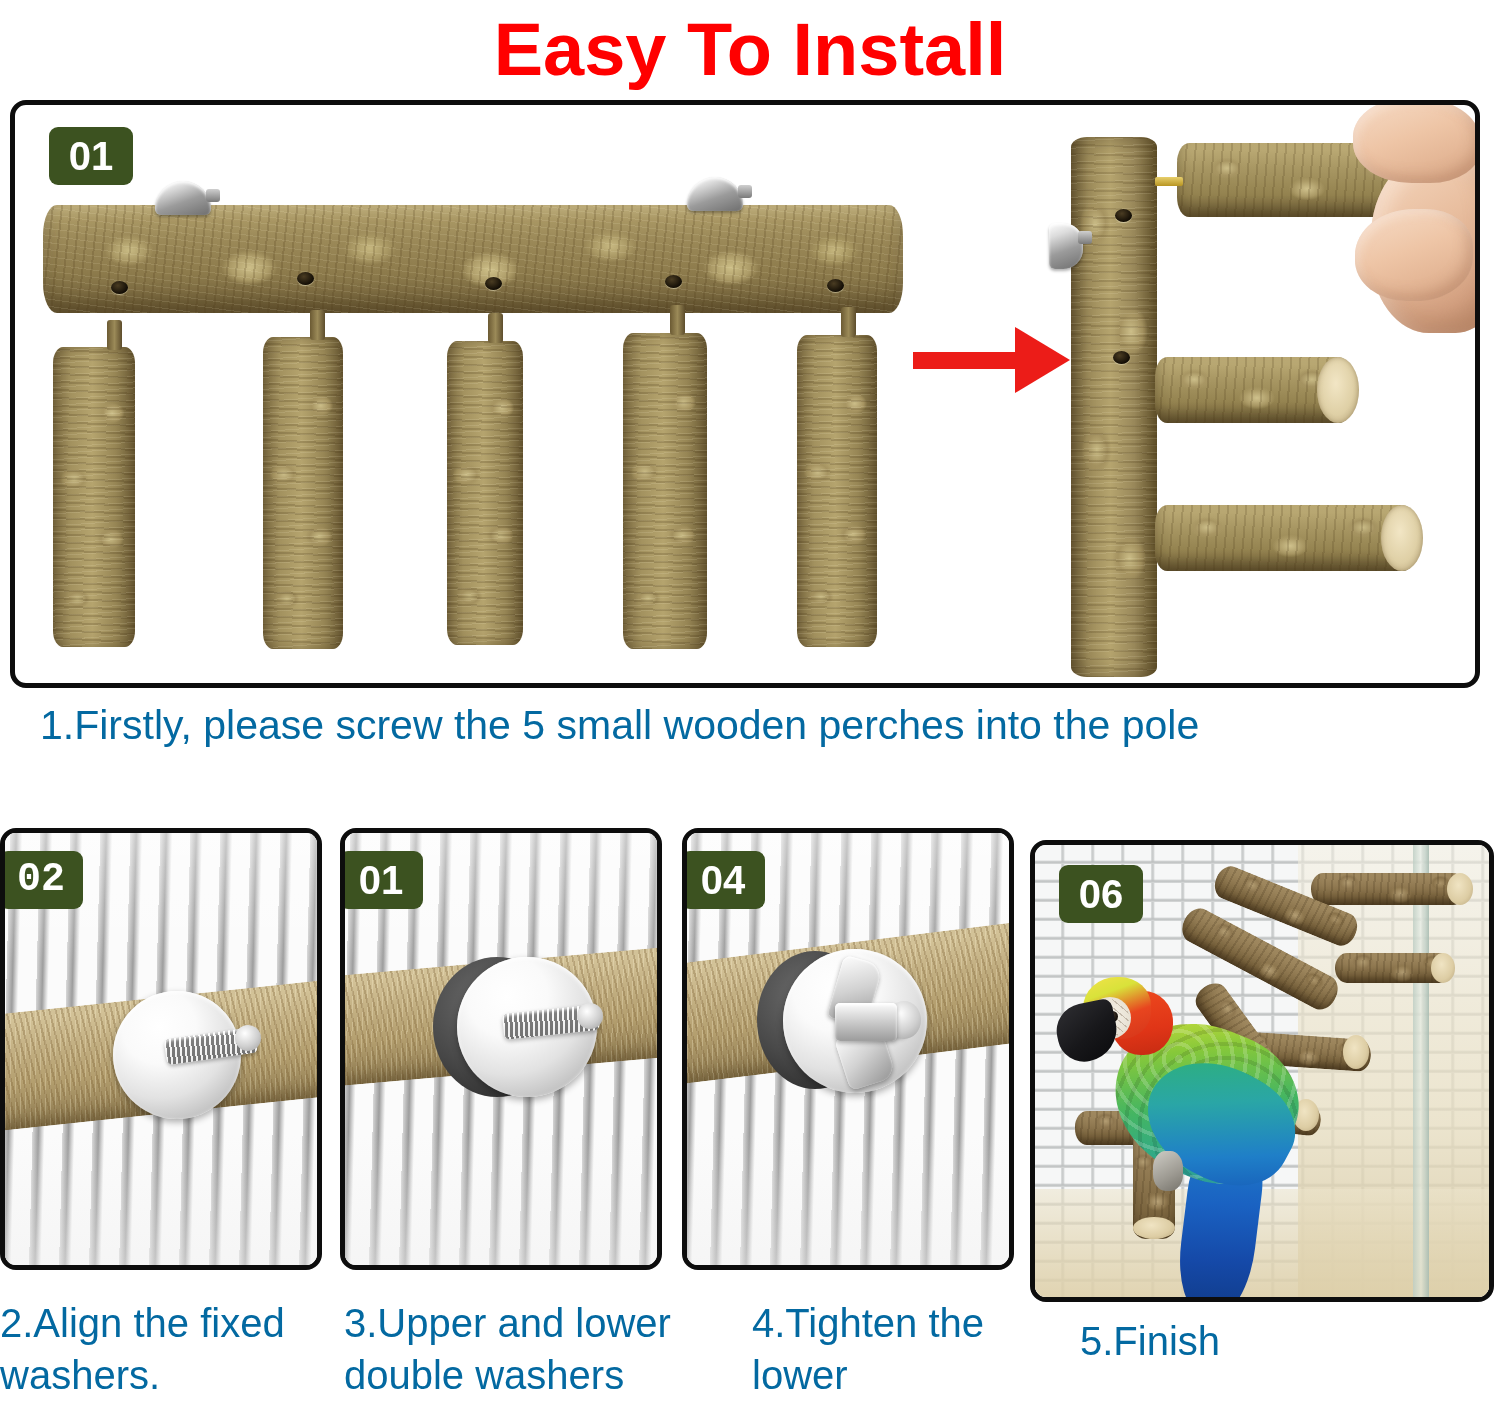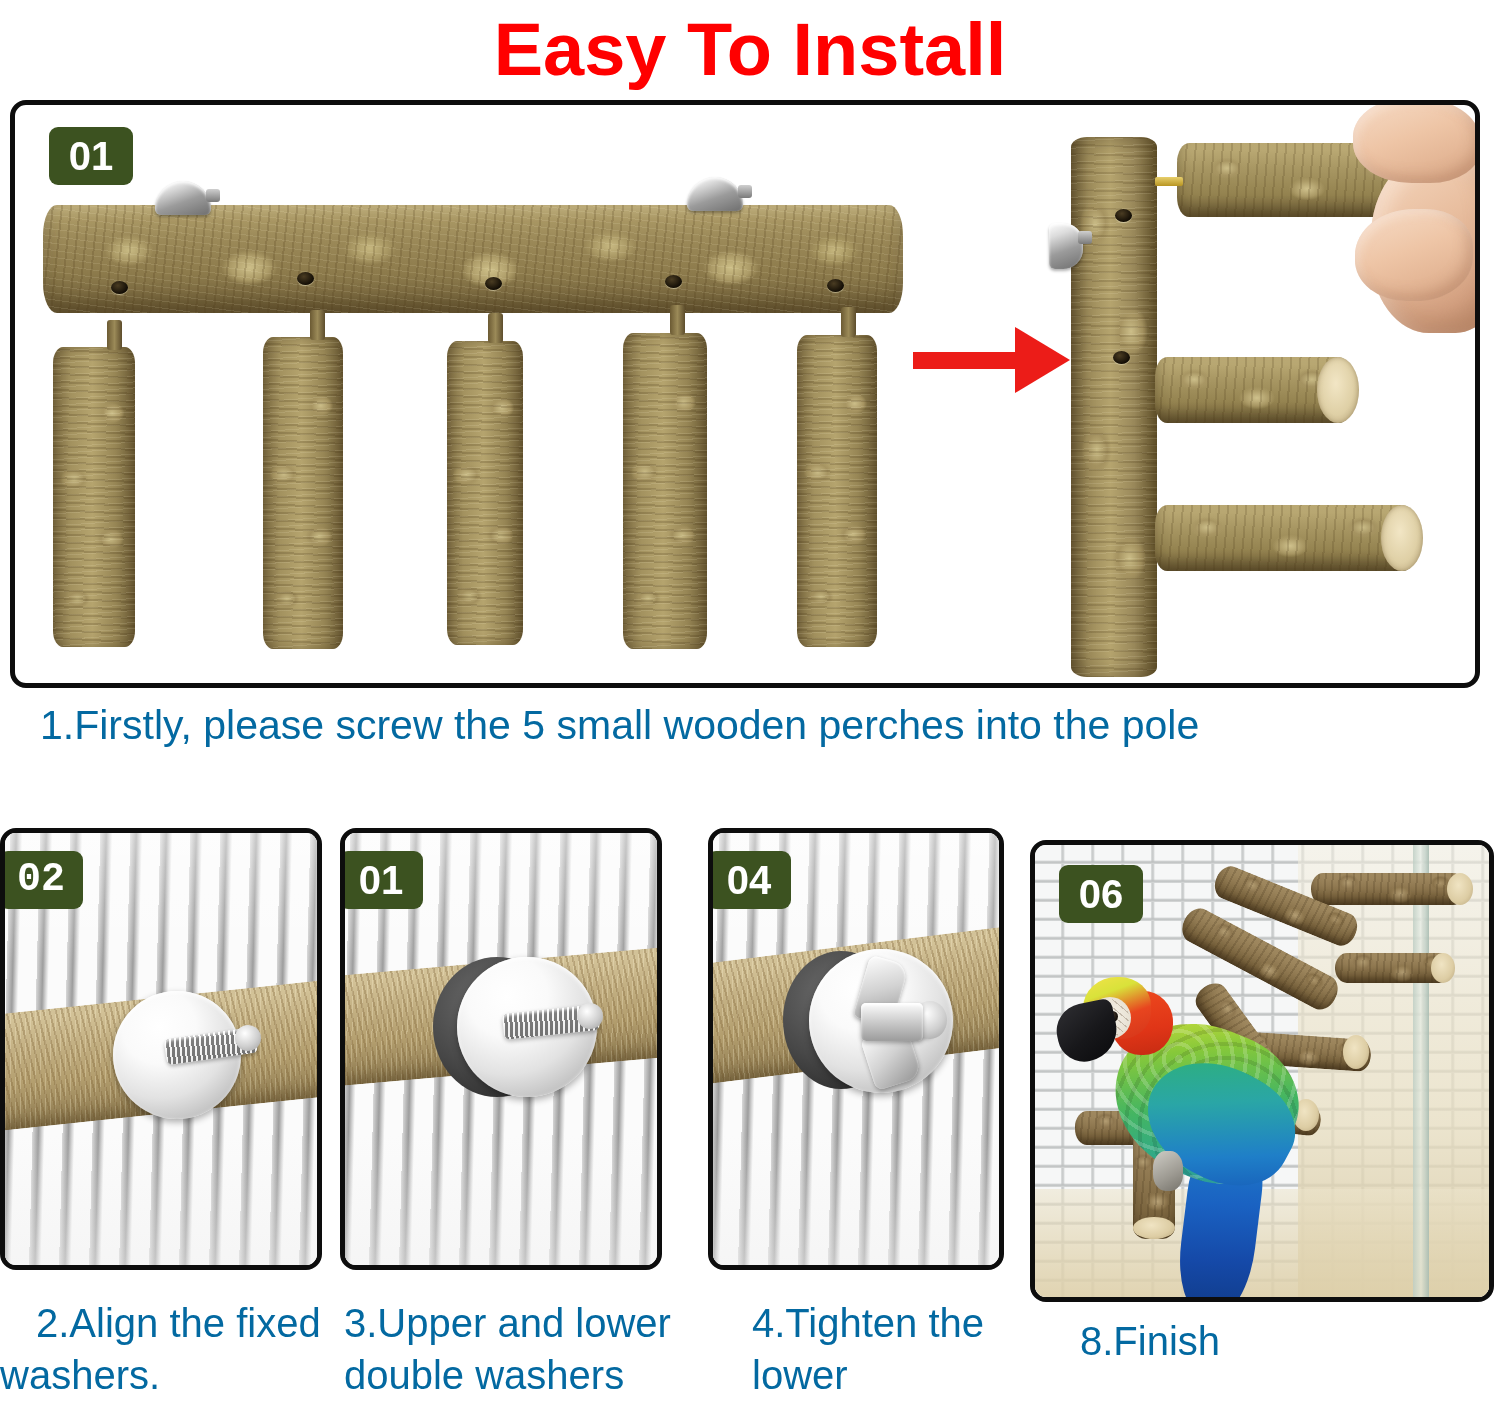--- a/index.html
+++ b/index.html
@@ -196,21 +196,21 @@
   .finger {
     position: absolute;
     background: linear-gradient(160deg,#f7ddc8 0%,#eec5a6 45%,#d9a684 100%);
     box-shadow: inset -6px -6px 14px rgba(150,100,72,.34), inset 4px 4px 10px rgba(255,242,232,.5);
     z-index: 13;
   }
 
   
   #panel2 { left: 0px;    top: 828px; width: 322px; height: 442px; }
   #panel3 { left: 340px;  top: 828px; width: 322px; height: 442px; }
-  #panel4 { left: 708px;  top: 828px; width: 296px; height: 442px; }
+  #panel4 { left: 682px;  top: 828px; width: 332px; height: 442px; }
   #panel5 { left: 1030px; top: 840px; width: 464px; height: 462px; }
 
   
   .cage-bars { position: absolute; inset: 0; background: #fbfbfb; }
   .cage-bars::before {
     content: ""; position: absolute; inset: -6% -4%;
     background: repeating-linear-gradient(91.5deg,
       rgba(0,0,0,0) 0px, rgba(0,0,0,0) 18px,
       #d6d6d6 18px, #b9b9b9 21px, #9d9d9d 24px, #cfcfcf 27px, rgba(0,0,0,0) 30px);
   }
@@ -450,21 +450,21 @@
   <div class="panel-inner">
     <div class="cage-bars"></div>
     <div class="perch-through" style="left:-14px; top:164px; width:350px; height:116px; transform:rotate(-6deg);"></div>
     <div class="washer" style="left:108px; top:158px; width:128px; height:128px;"></div>
     <div class="bolt" style="left:160px; top:200px; width:92px; height:26px; transform:rotate(-8deg);"></div>
     <div class="bolt-tip" style="left:230px; top:192px; width:26px; height:26px;"></div>
   </div>
   <div class="badge" style="left:-6px; top:18px;font-family:Liberation Mono, monospace;">02</div>
 </div>
 
-<div class="caption" style="left:16px; top:1298px;padding-left:20px;">2.Align the fixed</div>
+<div class="caption" style="left:0px; top:1298px;">2.Align the fixed</div>
 <div class="caption" style="left:0px; top:1350px;">washers.</div>
 
 <div class="panel" id="panel3">
   <div class="panel-inner">
     <div class="cage-bars"></div>
     <div class="perch-through" style="left:-14px; top:128px; width:352px; height:110px; transform:rotate(-5deg);"></div>
     <div class="washer-back" style="left:88px; top:124px; width:128px; height:140px;"></div>
     <div class="washer" style="left:112px; top:124px; width:140px; height:140px;"></div>
     <div class="bolt" style="left:158px; top:176px; width:96px; height:26px; transform:rotate(-6deg);"></div>
     <div class="bolt-tip" style="left:232px; top:170px; width:26px; height:26px;"></div>
@@ -528,13 +528,13 @@
     <div class="bird-nape" style="left:76px; top:146px;"></div>
     <div class="bird-head" style="left:48px; top:132px;"></div>
     <div class="bird-face" style="left:54px; top:152px;"></div>
     <div class="bird-eye" style="left:72px; top:166px;"></div>
     <div class="bird-beak" style="left:22px; top:158px;"></div>
     <div class="bird-foot" style="left:118px; top:306px;"></div>
   </div>
   <div class="badge" style="left:24px; top:20px;">06</div>
 </div>
 
-<div class="caption" style="left:1080px; top:1316px;">8.Finish</div>
+<div class="caption" style="left:1080px; top:1316px;">5.Finish</div>
 
 </body></html>

